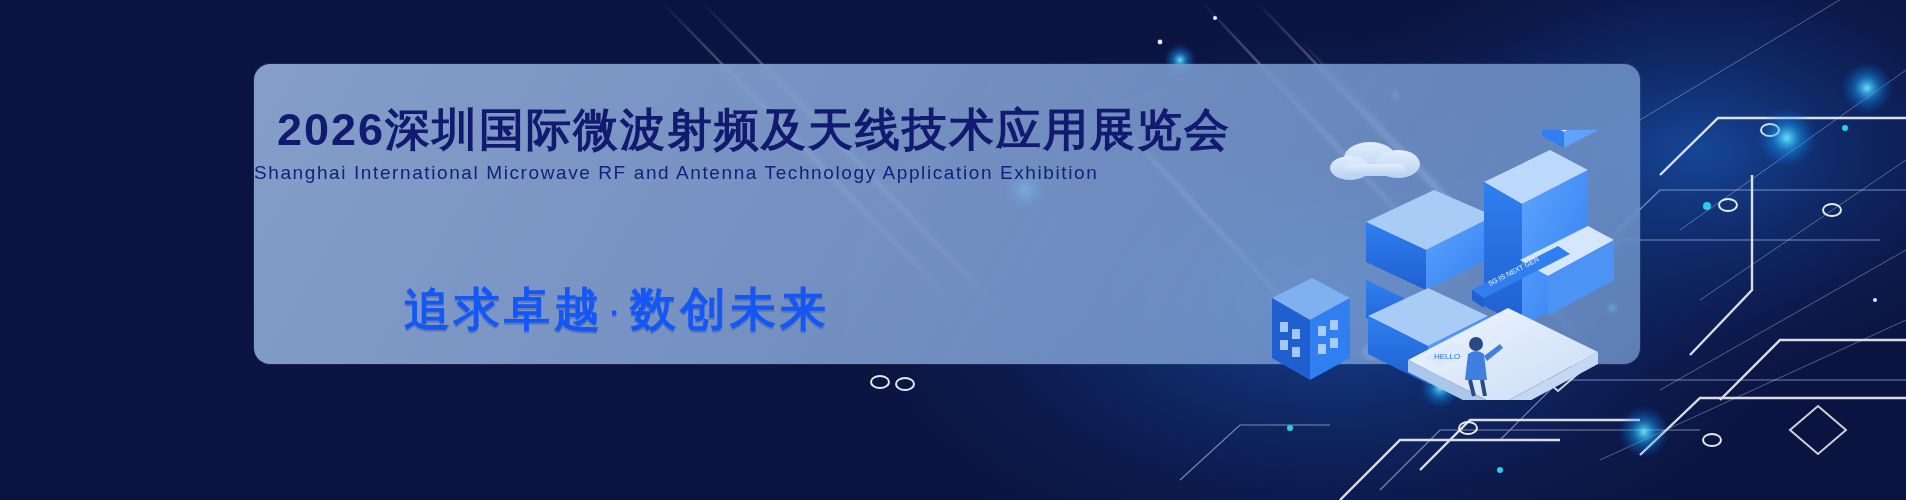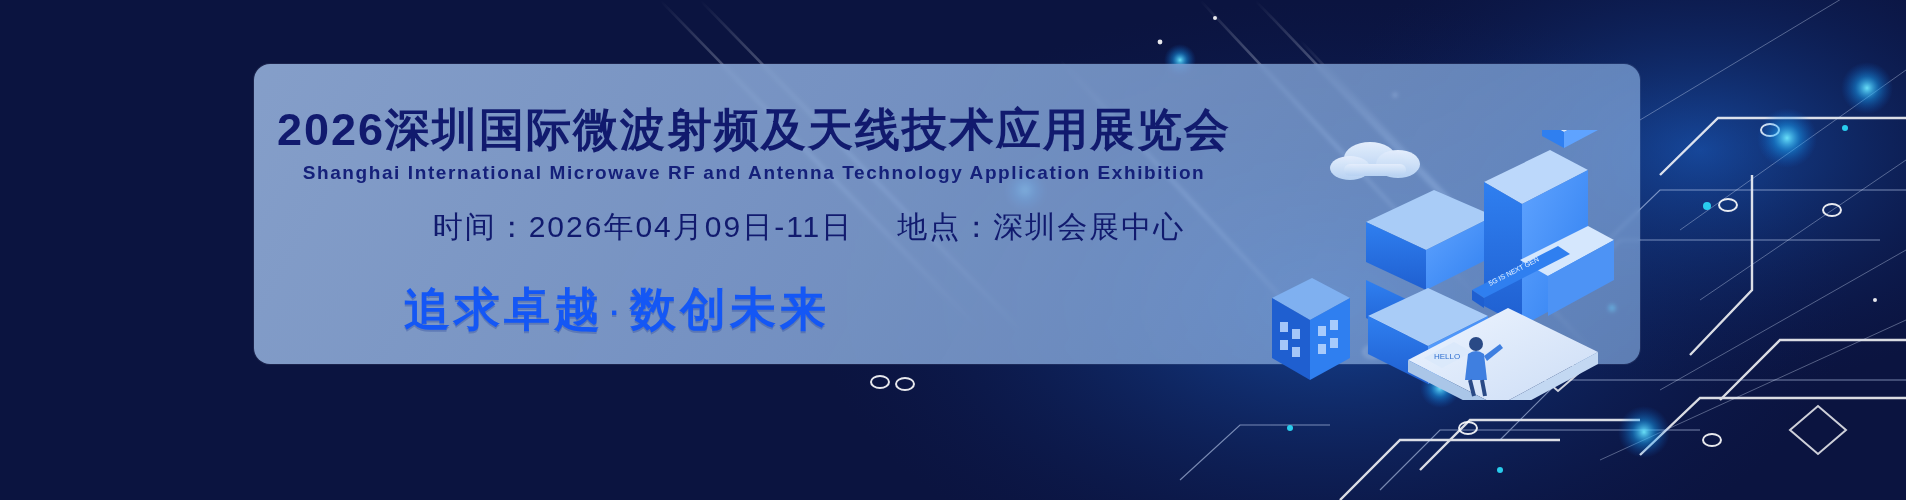--- a/index.html
+++ b/index.html
@@ -19,22 +19,22 @@
     background:linear-gradient(120deg,rgba(150,178,220,.88) 0%,rgba(133,165,214,.86) 45%,rgba(122,160,214,.74) 100%);
     box-shadow:0 0 0 1px rgba(255,255,255,.07);
     backdrop-filter:blur(2px);
   }
   .content{position:absolute;left:254px;top:64px;width:1386px;height:300px;}
   .headline{
     position:absolute;left:0;top:36px;width:1000px;text-align:center;
     font-size:45px;font-weight:700;color:#111a6e;letter-spacing:2px;white-space:nowrap;
   }
   .subhead{
-    position:absolute;left:0;top:98px;width:1000px;text-align:center;
-    font-size:19px;font-weight:700;color:#15207a;letter-spacing:1.6px;white-space:nowrap;
+    position:absolute;left:0;top:98px;width:1000px;
+    font-size:19px;font-weight:400;color:#15207a;letter-spacing:1.6px;white-space:nowrap;
   }
   .meta{
     position:absolute;left:0;top:143px;width:1110px;text-align:center;
     font-size:30px;font-weight:500;color:#111a6e;letter-spacing:2px;white-space:nowrap;
   }
   .meta .gap{display:inline-block;width:44px;}
   .slogan{
     position:absolute;left:150px;top:215px;width:1000px;text-align:left;
     font-size:46px;font-weight:800;color:#1457f5;letter-spacing:4px;white-space:nowrap;
     text-shadow:0 2px 0 rgba(10,40,140,.25);
@@ -142,23 +142,20 @@
   </svg>
 
   <div class="card"></div>
 
   <div class="content">
 
     <div class="headline">2026深圳国际微波射频及天线技术应用展览会</div>
 
     <div class="subhead">Shanghai International Microwave RF and Antenna Technology Application Exhibition</div>
 
-    <div class="meta">
-      <span>时间：</span><span>2026年04月09日-11日</span><span class="gap"></span><span>地点：</span><span>深圳会展中心</span>
-    </div>
 
     <div class="slogan">
       <span>追求卓越</span><span class="dot">·</span><span>数创未来</span>
     </div>
   </div>
 
   <svg class="illus" viewBox="0 0 360 270">
     <defs>
       <linearGradient id="face-a" x1="0" y1="0" x2="0" y2="1">
         <stop offset="0%" stop-color="#2f7ff0"></stop>

